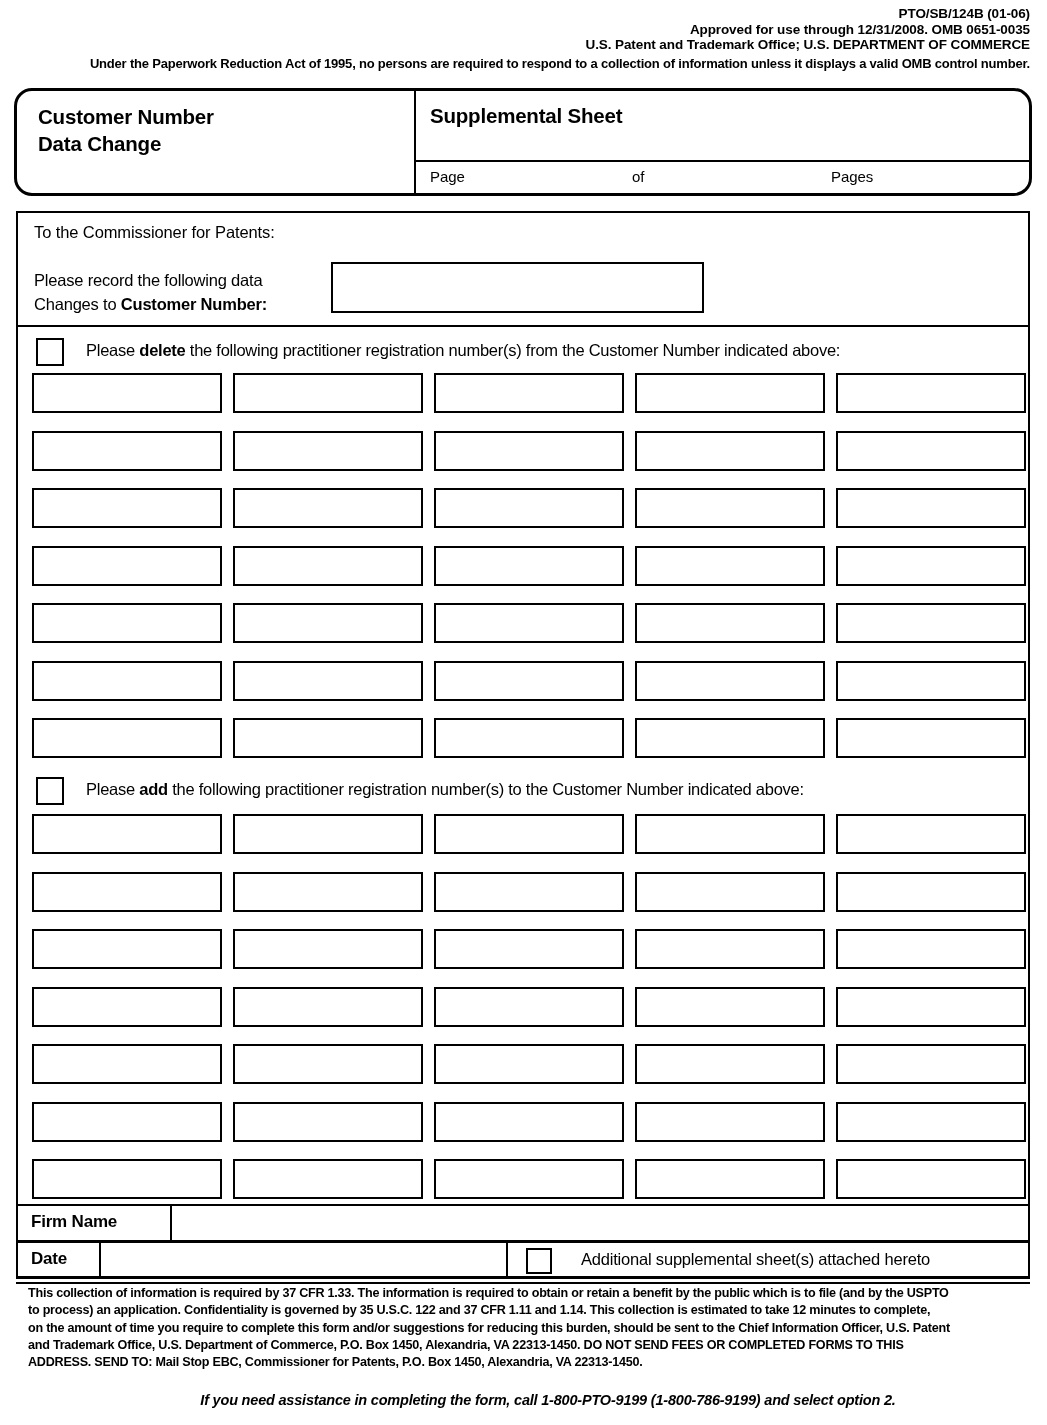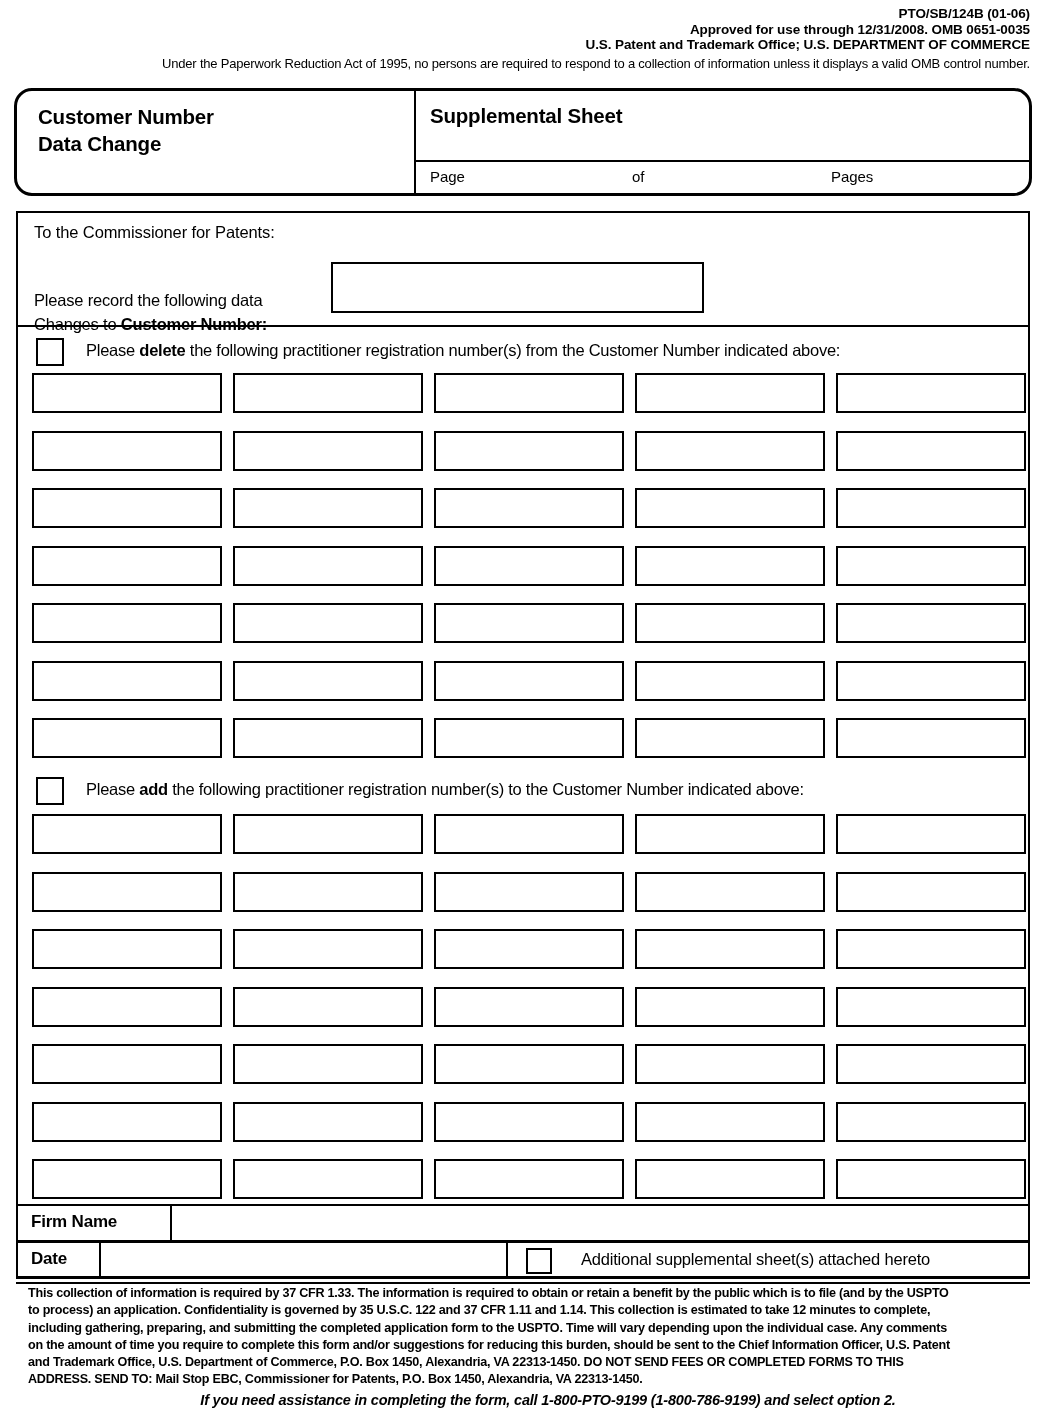--- a/index.html
+++ b/index.html
@@ -29,21 +29,21 @@
     letter-spacing: -0.1px;
   }
   .meta div { white-space: nowrap; }
   .paperwork {
     position: absolute;
     top: 56px;
     left: 0;
     width: 1030px;
     text-align: right;
     font-size: 13px;
-    font-weight: normal;
+    font-weight: bold;
     letter-spacing: -0.2px;
     white-space: nowrap;
   }
 
   
   .header-box {
     position: absolute;
     left: 14px;
     top: 88px;
     width: 1018px;
@@ -130,21 +130,20 @@
     font-size: 16.5px;
     letter-spacing: -0.1px;
   }
   .record-label {
     position: absolute;
     left: 16px;
     top: 55px;
     font-size: 16.5px;
     line-height: 24px;
     letter-spacing: -0.2px;
-    margin-top: 20px;
   }
   .record-label b { font-weight: bold; }
   .customer-number-field {
     position: absolute;
     left: 313px;
     top: 49px;
     width: 373px;
     height: 51px;
     border: 2.5px solid #000;
     box-sizing: border-box;
@@ -450,18 +449,17 @@
   <div style="position:absolute;left:92px;top:7px;font-size:16px;"></div>
   <div class="vdiv2"></div>
   <div class="chk"></div>
   <div class="addl-text">Additional supplemental sheet(s) attached hereto</div>
 </div>
 
 <div class="footer-rule"></div>
 <div class="fineprint">
   <p>This collection of information is required by 37 CFR 1.33.  The information is required to obtain or retain a benefit by the public which is to file (and by the USPTO</p>
   <p>to process) an application.  Confidentiality is governed by 35 U.S.C. 122 and 37 CFR 1.11 and 1.14.  This collection is estimated to take 12 minutes to complete,</p>
-  <p>including gathering, preparing, and submitting the completed application form to the USPTO.  Time will vary depending upon the individual case.  Any comments</p>
   <p>on the amount of time you require to complete this form and/or suggestions for reducing this burden, should be sent to the Chief Information Officer, U.S. Patent</p>
   <p>and Trademark Office, U.S. Department of Commerce, P.O. Box 1450, Alexandria, VA 22313-1450.  DO NOT SEND FEES OR COMPLETED FORMS TO THIS</p>
   <p><span>ADDRESS.  </span><b>SEND TO:  Mail Stop EBC, Commissioner for Patents, P.O. Box 1450, Alexandria, VA 22313-1450.</b></p>
 </div>
 <div class="assistance">If you need assistance in completing the form, call 1-800-PTO-9199 (1-800-786-9199) and select option 2.</div>
 
 </body></html>

